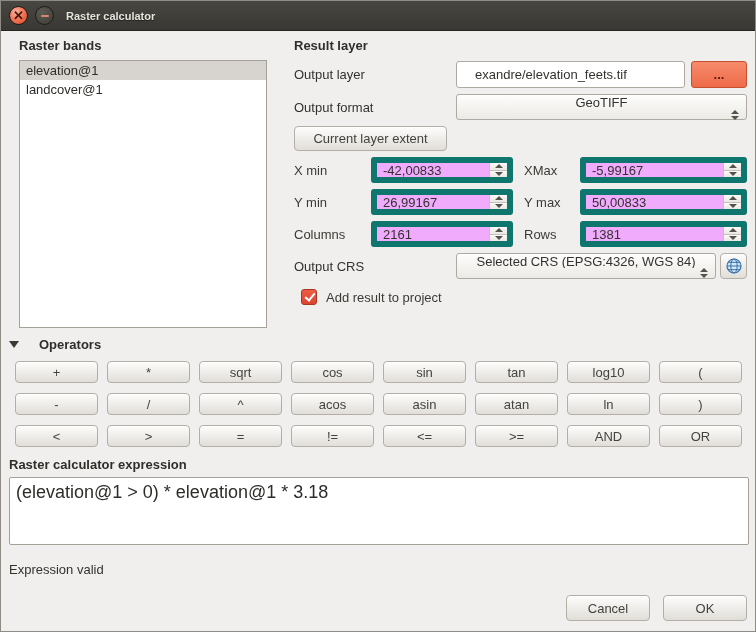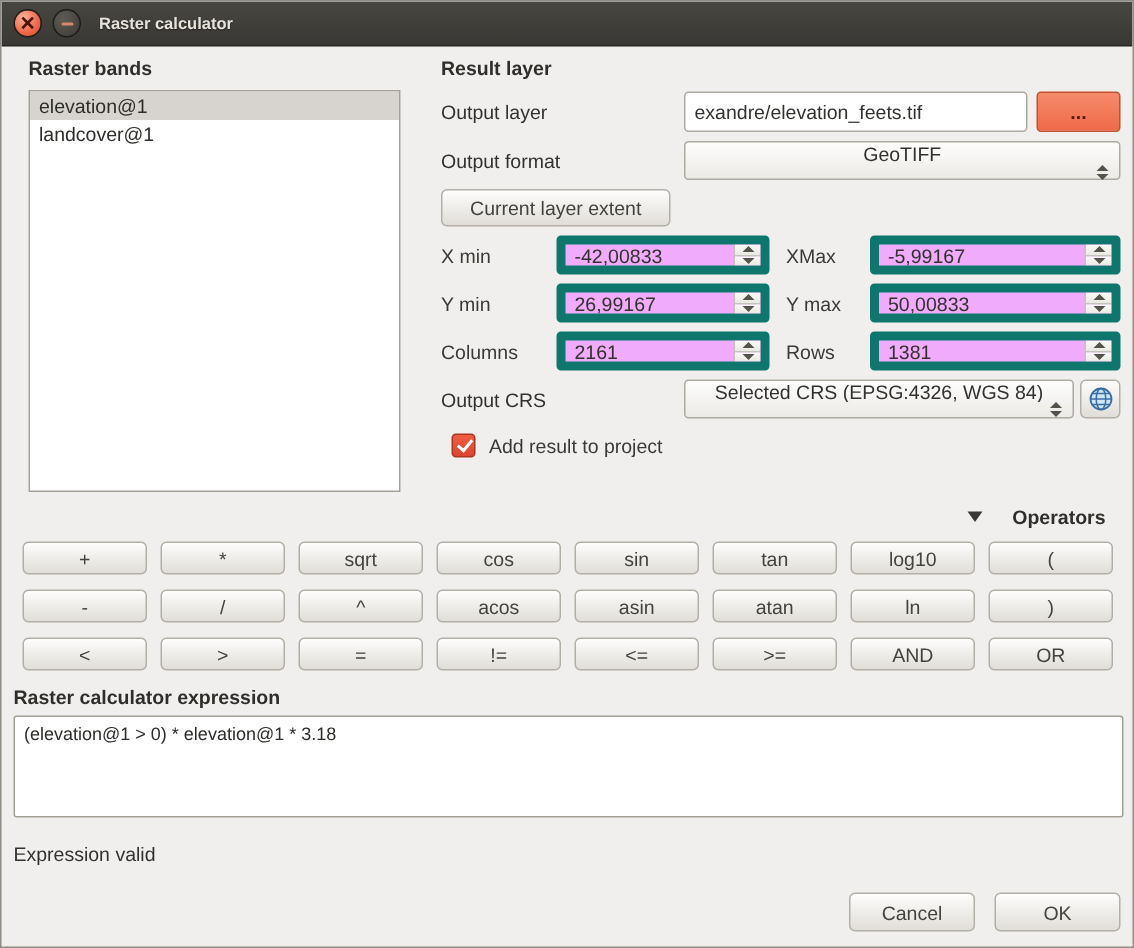--- a/index.html
+++ b/index.html
@@ -53,21 +53,21 @@
     border: 1px solid #b3afa7;
     border-radius: 4px;
     color: #45433e;
     display: inline-flex; align-items: center; justify-content: center;
     height: 25px; font-size: 13px;
     box-shadow: inset 0 1px 0 rgba(255,255,255,.7);
     cursor: default; white-space: nowrap;
   }
   .text-field {
     background: #fff; border: 1px solid #aeaaa2; border-radius: 3px;
-    height: 27px; padding: 0 6px; font-family: "Liberation Sans", sans-serif;
+    height: 27px; padding: 0 18px; font-family: "Liberation Sans", sans-serif;
     font-size: 13px; color: #33322f; outline: none; width: 100%;
   }
   .spin {
     display: flex; background: #f0abfc; border: 6px solid #0f766e;
     border-radius: 3px; height: 26px; overflow: hidden; justify-content: flex-end;
   }
   .spin input {
     flex: 1; min-width: 0; border: none; outline: none; background: transparent;
     padding: 0 6px; font-family: "Liberation Sans", sans-serif; font-size: 13px; color: #33322f;
   }
@@ -123,39 +123,39 @@
     background: linear-gradient(#ef5c44, #dd4430);
     border: 1px solid #a83620;
   }
   .checkbox::after {
     content: ""; position: absolute; left: 3px; top: 3px;
     width: 8px; height: 4px;
     border-left: 2px solid #fff; border-bottom: 2px solid #fff;
     transform: rotate(-50deg);
   }
   
-  .ops-header { display: flex; align-items: center; gap: 20px; padding: 6px 18px 0 8px; justify-content: flex-end; }
+  .ops-header { display: flex; align-items: center; gap: 20px; padding: 6px 18px 0 8px; }
   .tri-down {
     width: 0; height: 0;
     border-left: 5px solid transparent; border-right: 5px solid transparent;
     border-top: 7px solid #3a3935;
   }
   .ops-grid {
     display: grid; grid-template-columns: repeat(8, 1fr);
     column-gap: 9px; row-gap: 10px;
     margin: 9px 13px 0 14px;
   }
   .op-btn { height: 22px; }
   
   .expr-label { padding: 10px 0 0 8px; }
   .expr-box {
     margin: 5px 8px 0 8px; height: 68px; width: 740px;
     background: #fff; border: 1px solid #a5a199; border-radius: 2px;
     resize: none; outline: none; padding: 4px 6px;
-    font-family: "Liberation Sans", sans-serif; font-size: 12px; color: #2e2d2a;
+    font-family: "Liberation Sans", sans-serif; font-size: 18px; color: #2e2d2a;
   }
   .status { padding: 14px 0 0 8px; color: #33322f; }
   
   .footer { margin-top: auto; display: flex; justify-content: flex-end; gap: 13px; padding: 0 8px 10px 0; }
   .footer .btn { min-width: 84px; height: 26px; }
 </style>
 </head>
 <body>
 
 <div class="dialog">

